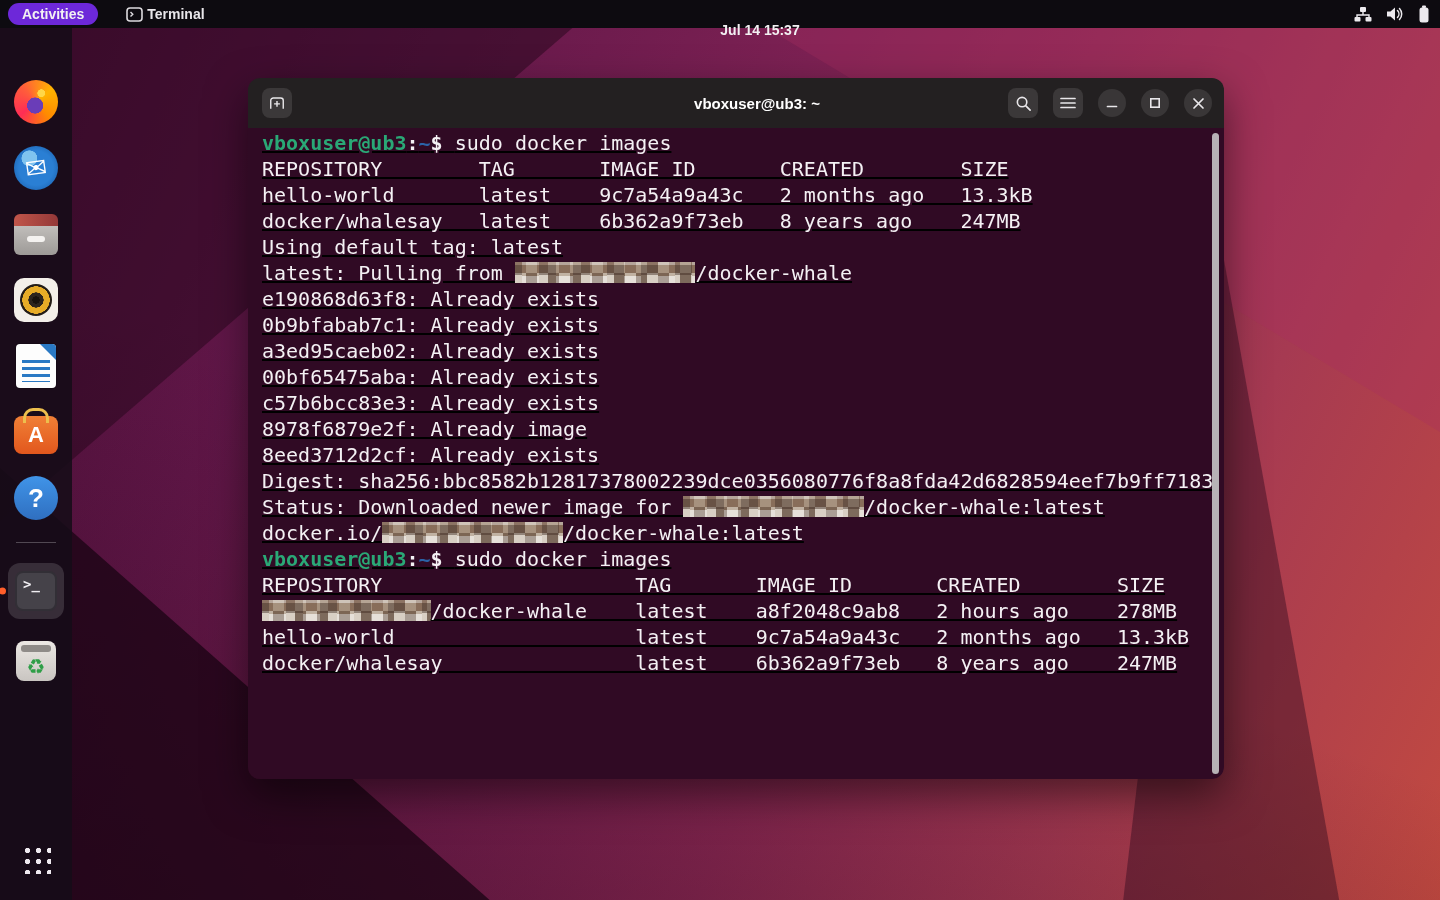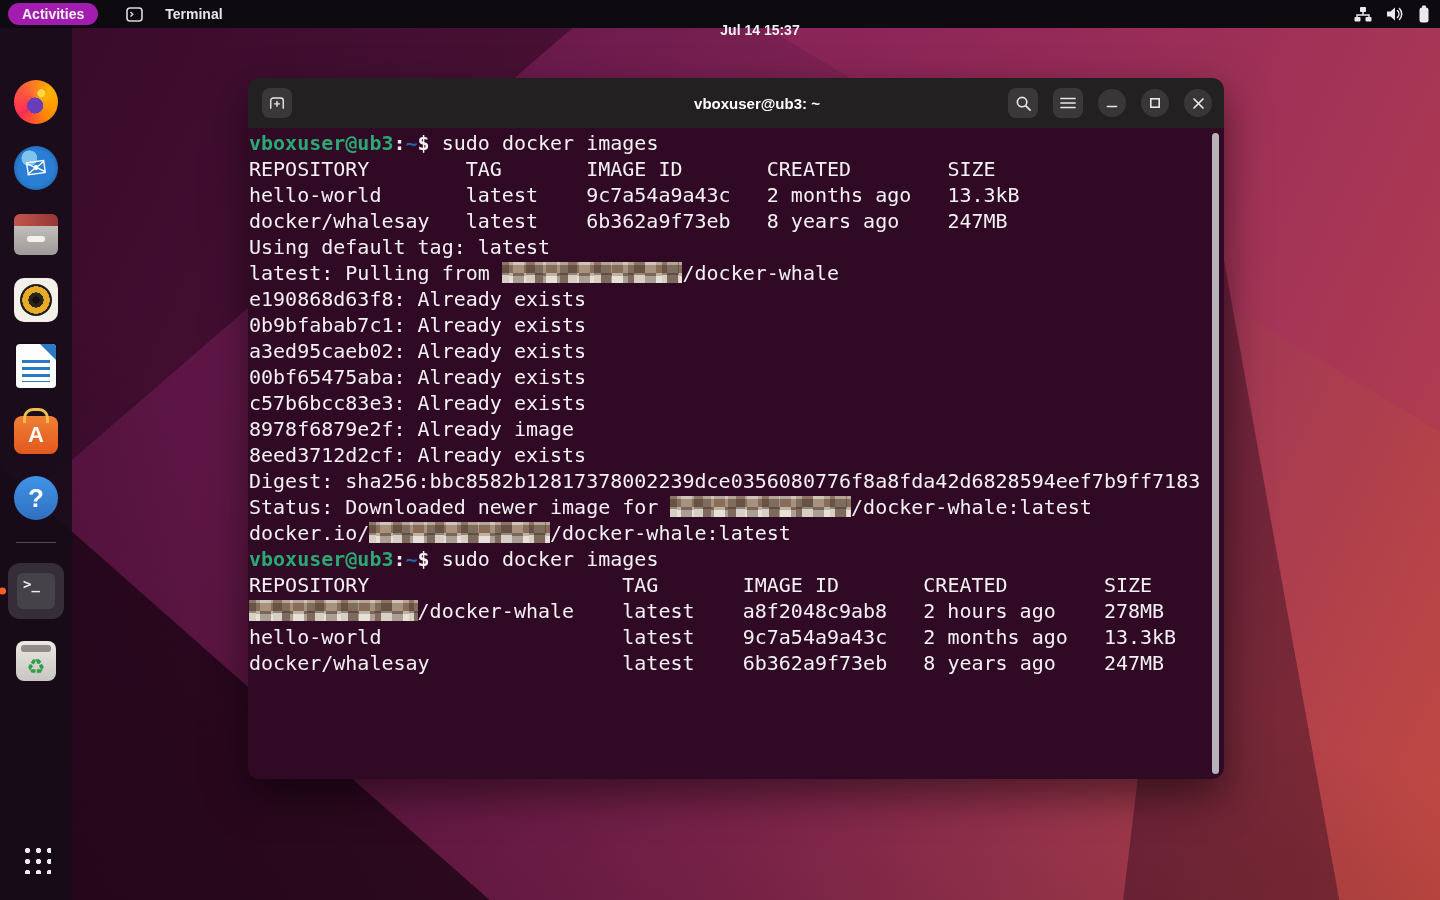--- a/index.html
+++ b/index.html
@@ -13,22 +13,22 @@
   }
   .tri { position:absolute; inset:0; }
   .tri1 { clip-path:polygon(0 0, 42% 0, 0 58%); background:rgba(35,5,25,.5); }
   .tri2 { clip-path:polygon(0 52%, 34% 100%, 0 100%); background:rgba(22,3,16,.72); }
   .tri3 { clip-path:polygon(84% 20%, 93% 100%, 78% 100%); background:rgba(40,6,28,.42); }
   .tri4 { clip-path:polygon(50% 0, 100% 0, 100% 48%); background:rgba(170,48,95,.30); }
 
   
   .topbar { position:absolute; top:0; left:0; right:0; height:28px; background:#0d0b10;
     display:flex; align-items:center; color:#f2f0f2; font-size:14px; z-index:50; }
-  .activities { margin-left:8px; padding:3px 14px; background:#a21caf; border-radius:14px; font-weight:600; }
-  .appind { display:flex; align-items:center; gap:22px; margin-left:28px; font-weight:600; color:#e8e6ea; }
+  .activities { margin-left:8px; padding:3px 14px; background:#6d28d9; border-radius:14px; font-weight:600; }
+  .appind { display:flex; align-items:center; gap:4px; margin-left:28px; font-weight:600; color:#e8e6ea; }
   .appind svg { display:block; }
   .clock { position:absolute; left:760px; transform:translateX(-50%); font-weight:700; white-space:pre;margin-top:32px; }
   .sysicons { position:absolute; right:10px; display:flex; align-items:center; gap:14px; }
   .sysicons svg { display:block; }
 
   
   .dock { position:absolute; top:28px; left:0; bottom:0; width:72px; background:rgba(22,12,24,.88);
     display:flex; flex-direction:column; align-items:center; padding-top:50px; gap:18px; z-index:40; }
   .dock-item { width:48px; height:48px; display:flex; align-items:center; justify-content:center; position:relative; flex:0 0 auto; }
   .dock-sep { width:40px; height:0; border-top:1px solid rgba(255,255,255,.25); margin:2px 0; }
@@ -91,21 +91,21 @@
   .titlebar { height:50px; background:#232021; display:flex; align-items:center; position:relative; }
   .tb-btn { width:30px; height:30px; border-radius:8px; background:#3b3839; display:flex;
     align-items:center; justify-content:center; }
   .tb-circle { width:28px; height:28px; border-radius:50%; background:#393637; display:flex;
     align-items:center; justify-content:center; }
   .newtab { margin-left:14px; }
   .title { position:absolute; left:50%; transform:translateX(-50%); color:#fff; font-weight:700; font-size:15px;margin-left:21px; }
   .tb-right { position:absolute; right:12px; display:flex; align-items:center; gap:15px; }
   .titlebar svg { display:block; }
 
-  .termbody { position:relative; height:651px; background:#300a24; padding:2px 0 0 1px; }
+  .termbody { position:relative; height:651px; background:#300a24; padding:2px 0 0 14px;text-decoration:underline; }
   .tline { white-space:pre; font-family:"DejaVu Sans Mono", monospace; font-size:20px; line-height:26px; color:#f4f1f4; }
   .seg-w { color:#f4f1f4; }
   .seg-g { color:#2aa876; font-weight:700; }
   .seg-b { color:#2b63a8; font-weight:700; }
   .seg-pw { color:#f4f1f4; font-weight:700; }
   .censor { display:inline-block; height:21px; vertical-align:-3px;
     background:
       conic-gradient(rgba(60,40,30,.45) 25%, rgba(0,0,0,0) 0 50%, rgba(255,255,255,.35) 0 75%, rgba(120,90,60,.25) 0) 7px 3px/34px 21px,
       conic-gradient(#b5a494 25%, #7d6a5c 0 50%, #d8cfc4 0 75%, #8d7464 0) 0 0/22px 22px; }
   .cursor { display:inline-block; width:12px; height:22px; background:#ffffff; vertical-align:-4px; }

